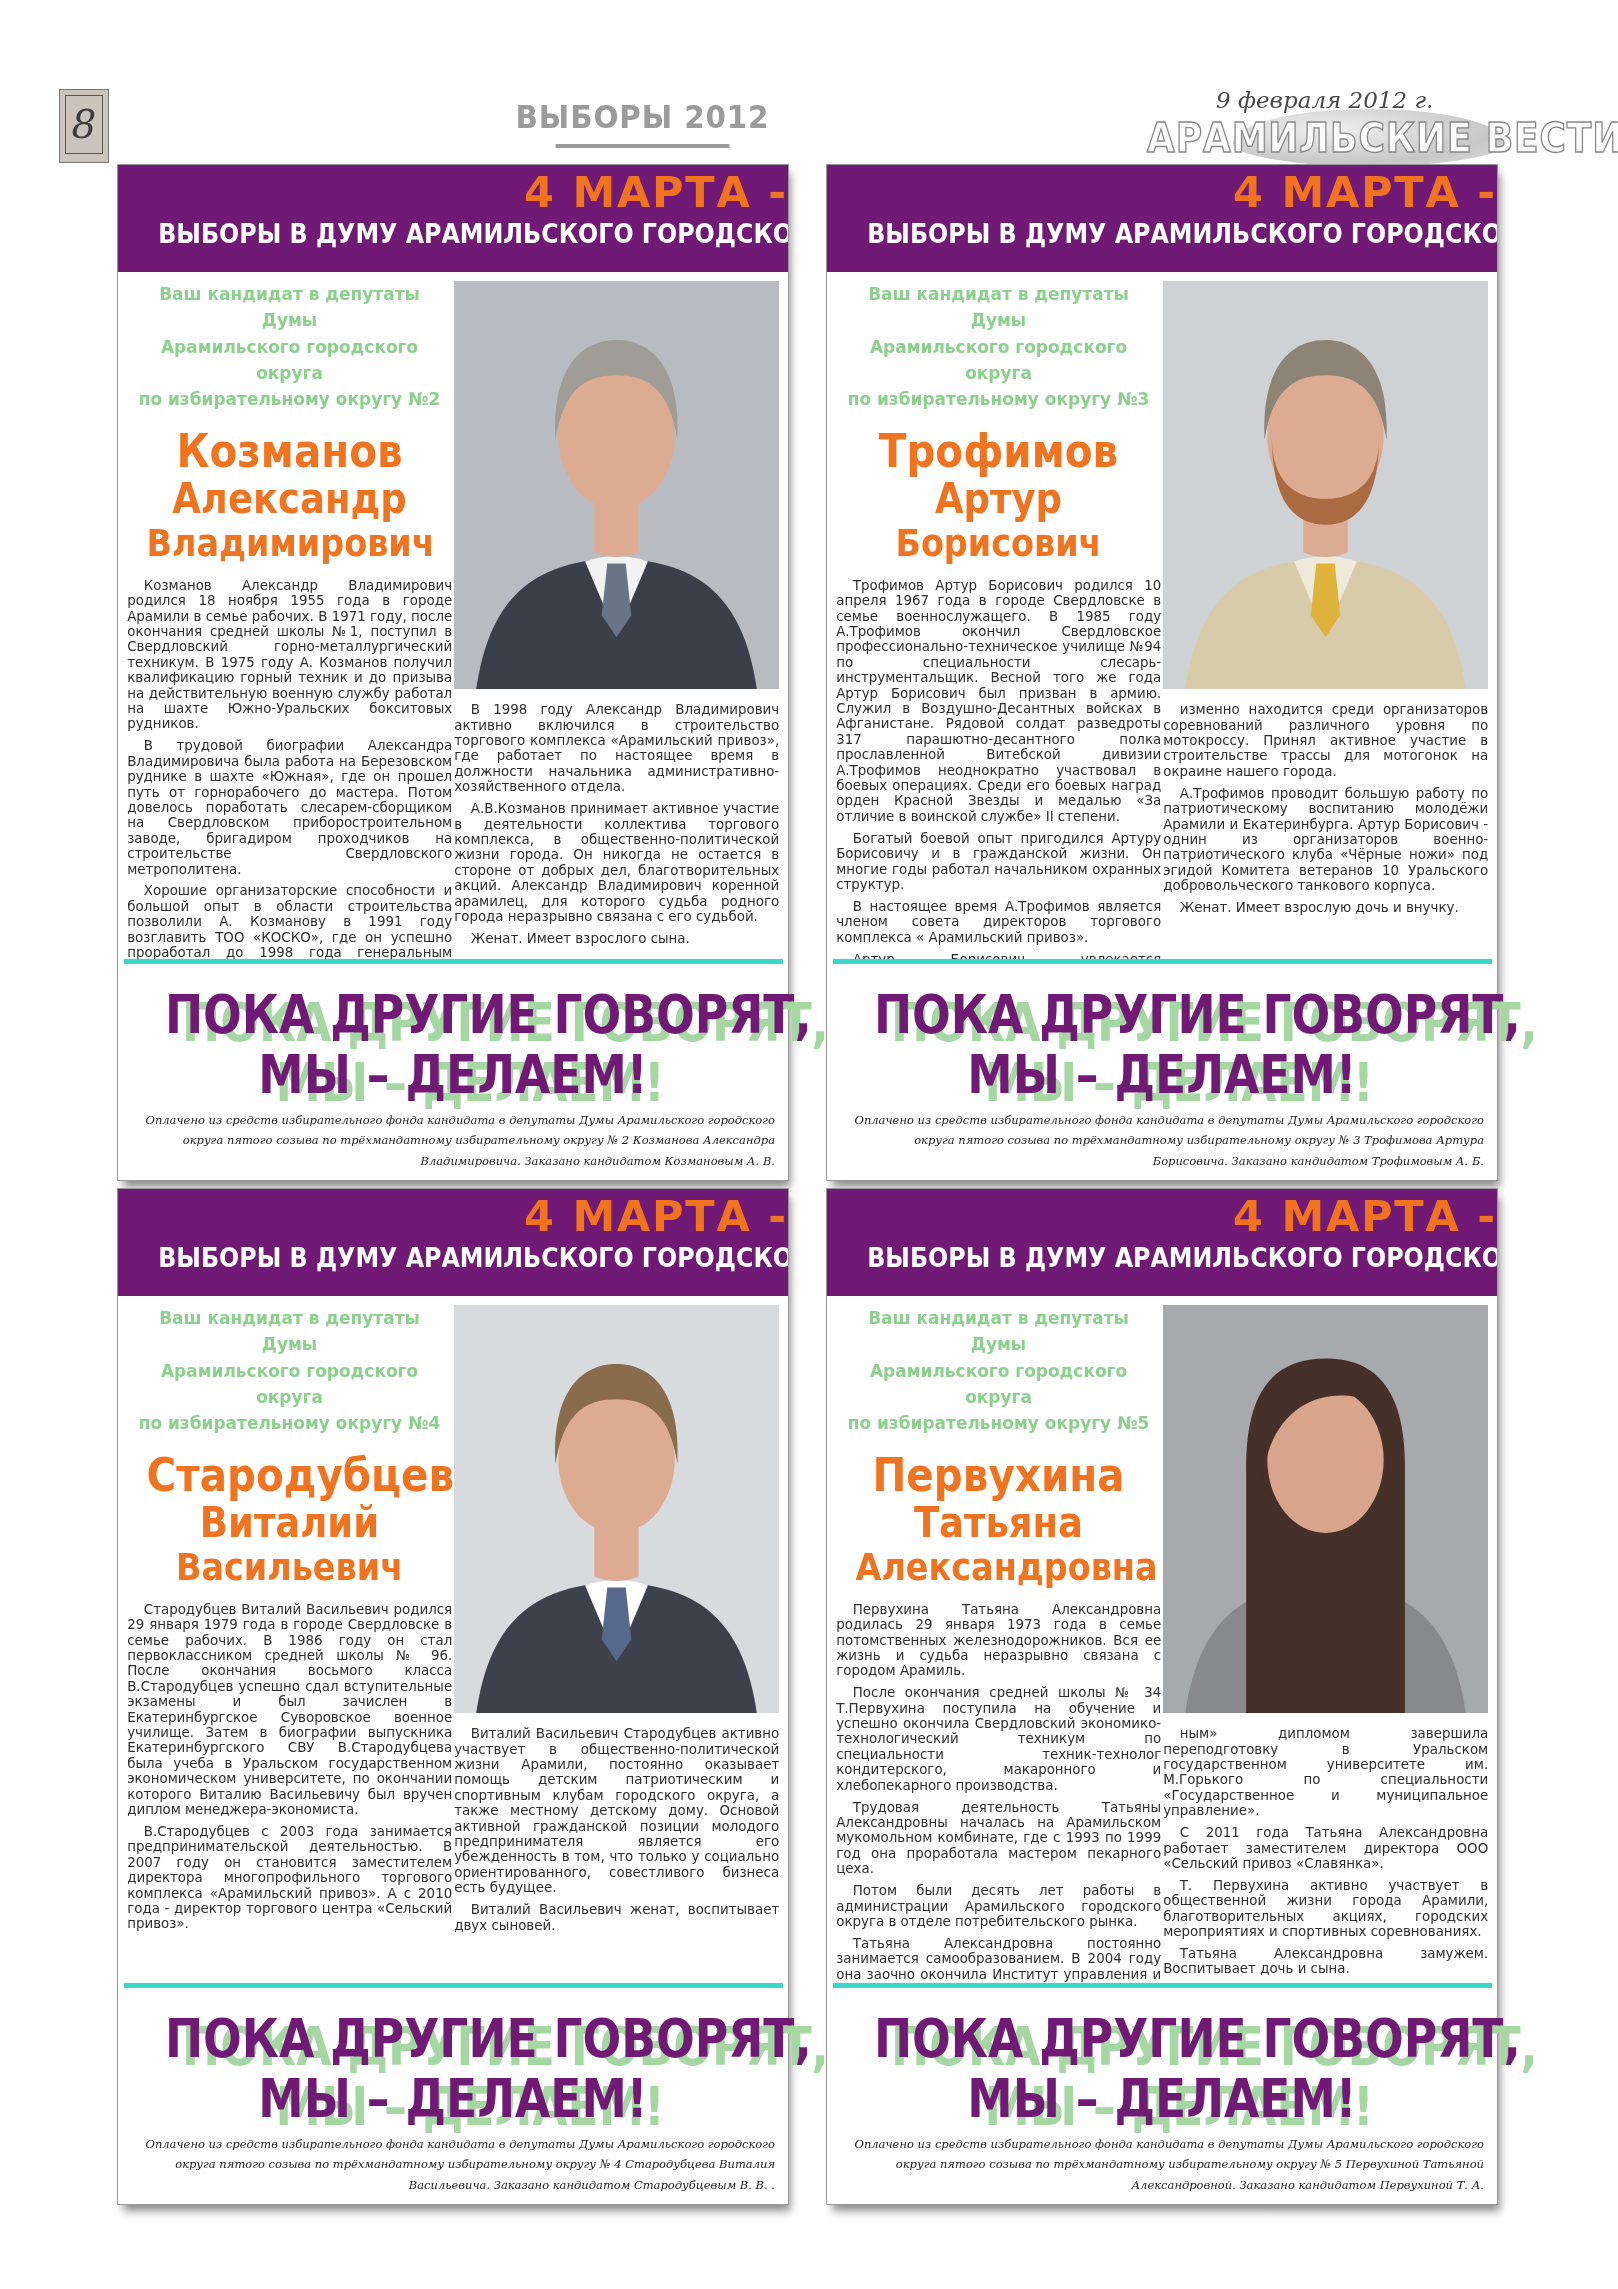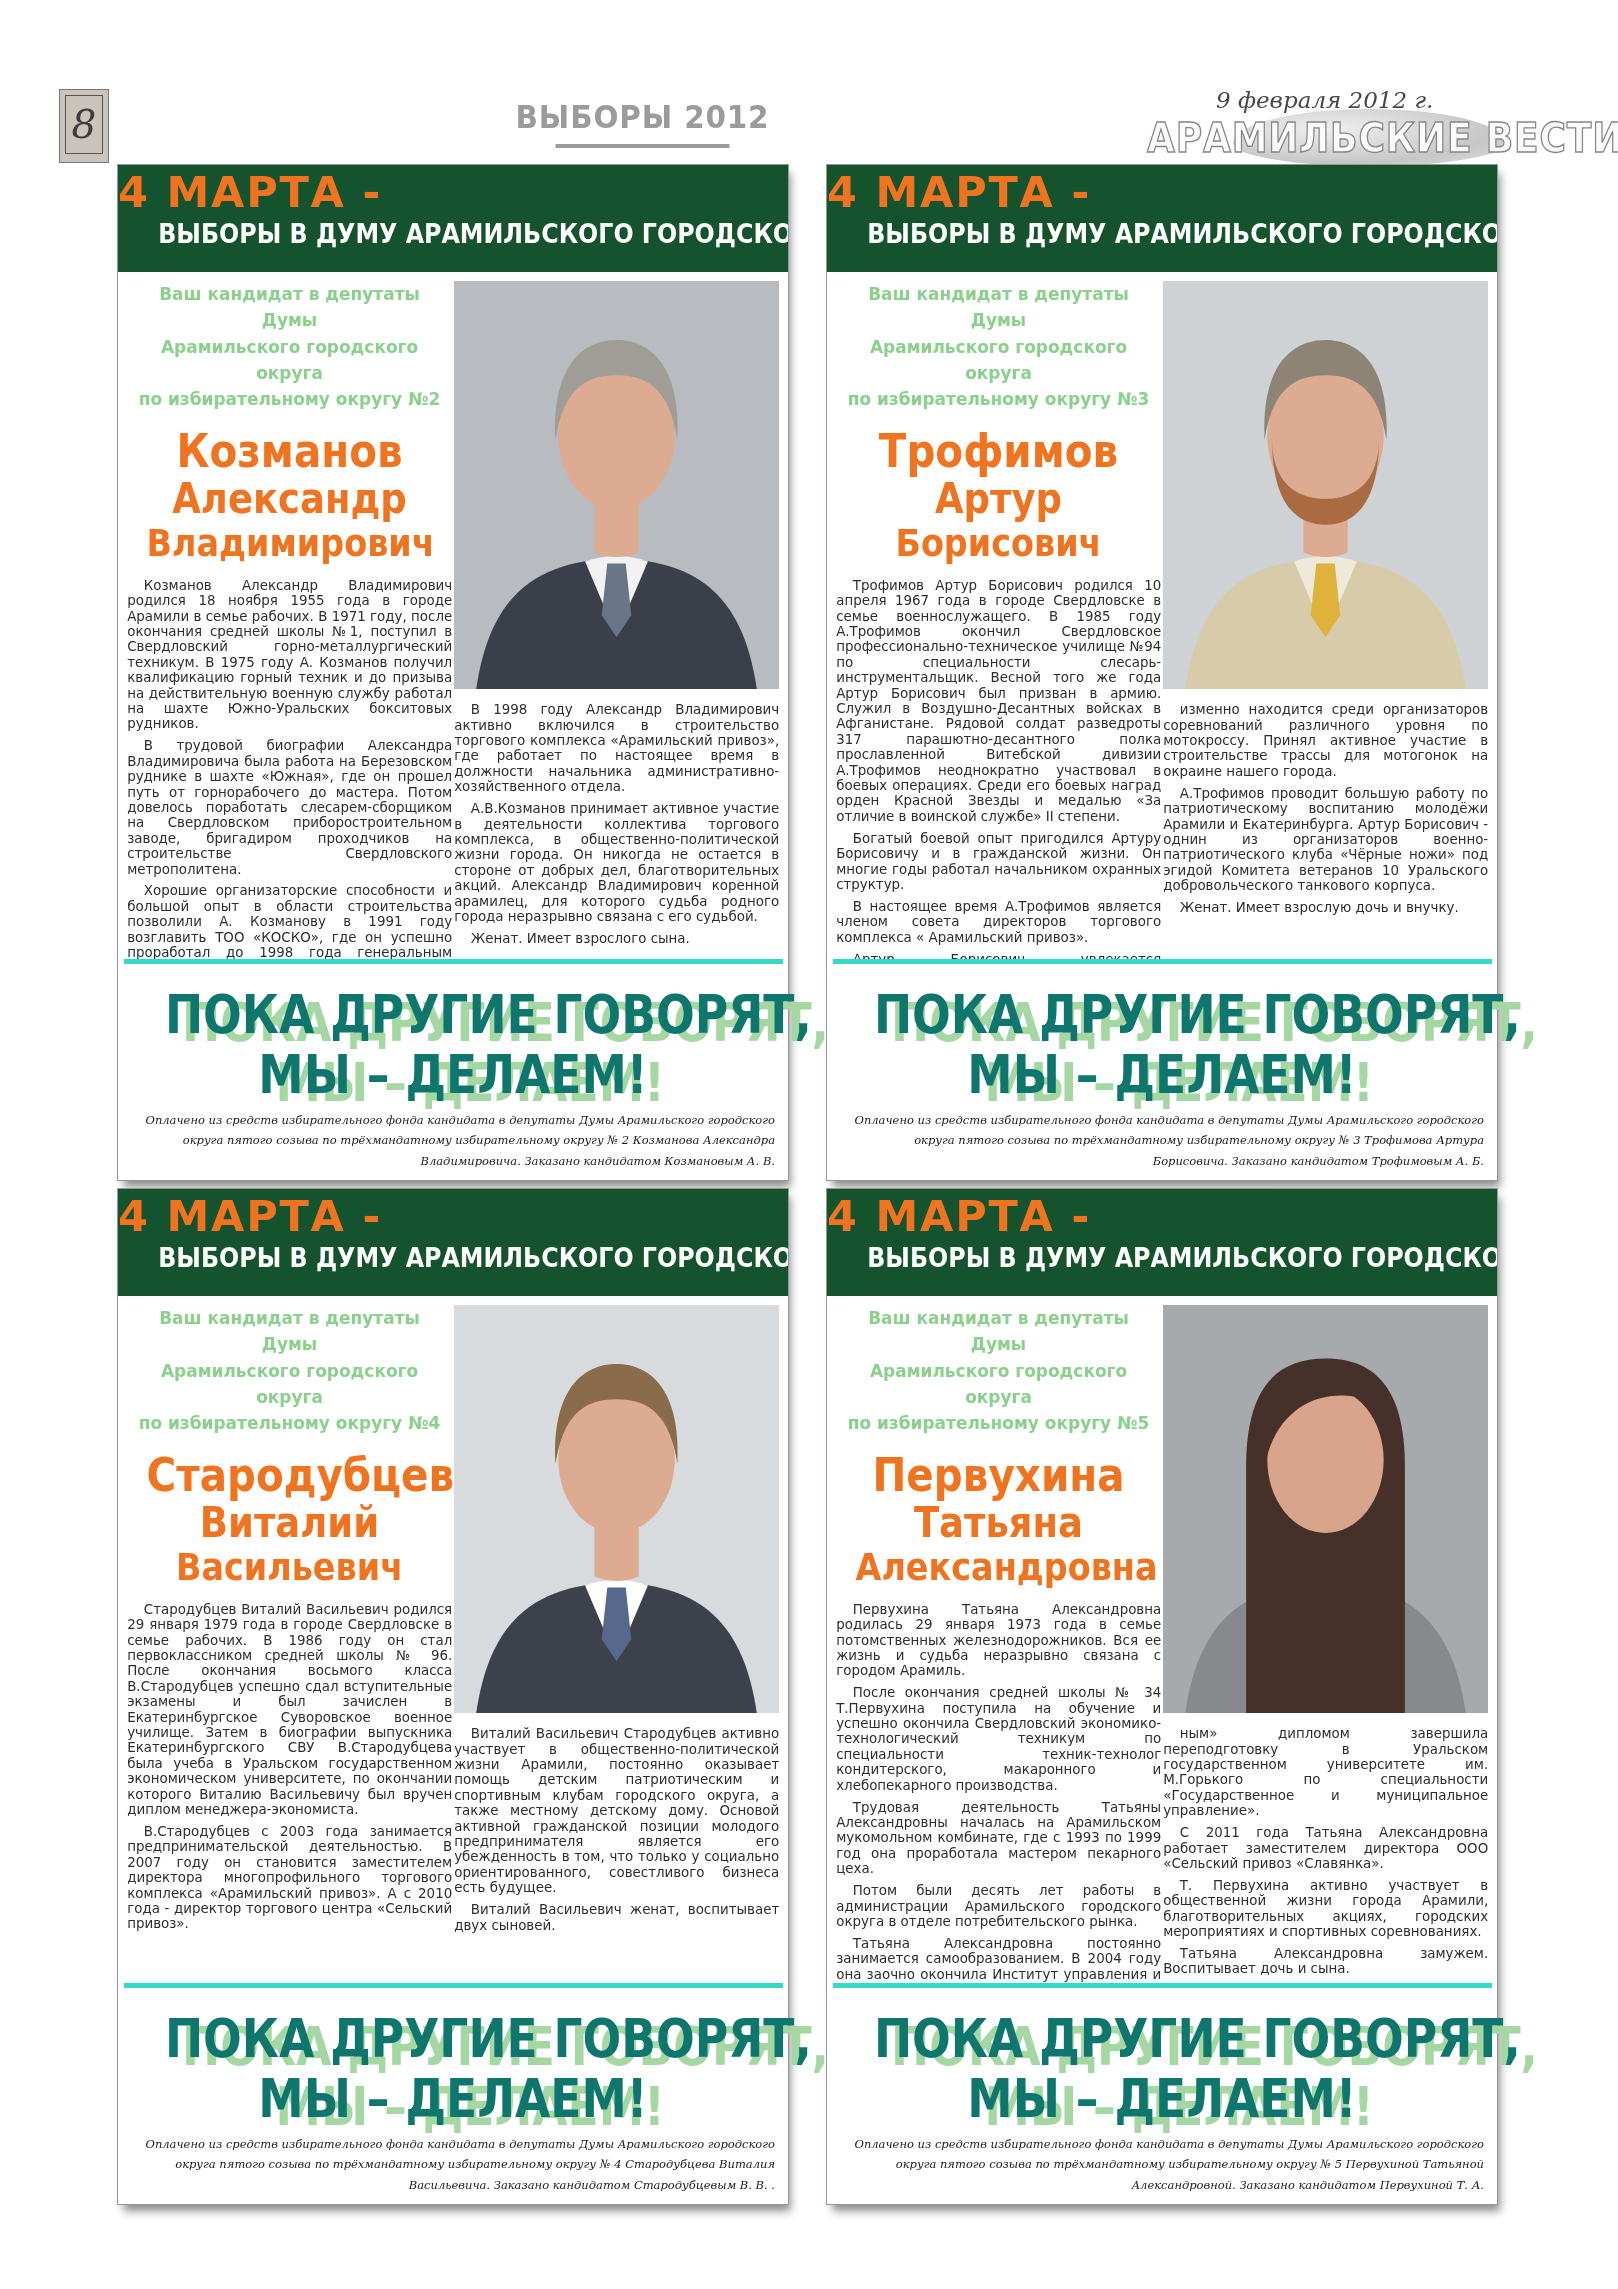--- a/index.html
+++ b/index.html
@@ -23,41 +23,41 @@
   .logo-text{display:inline-block;font-size:41px;font-weight:bold;letter-spacing:0.9px;color:#fbfbfb;
     -webkit-text-stroke:1.4px #878787;transform:scaleX(.88);transform-origin:left center;}
 
   
   .card{position:absolute;width:672px;height:1017px;background:#fff;border:0.9px solid #979797;
     box-sizing:border-box;box-shadow:3.7px 7.4px 8.3px -1.8px rgba(45,45,45,.55);
     display:flex;flex-direction:column;}
   .c0{left:117px;top:164px;} .c1{left:826px;top:164px;}
   .c2{left:117px;top:1188px;} .c3{left:826px;top:1188px;}
 
-  .banner{flex:none;height:107px;background:#14532d;text-align:left;overflow:hidden;}
+  .banner{flex:none;height:107px;background:#701a75;text-align:right;overflow:hidden;}
   .banner-l1{font-size:43px;font-weight:bold;color:#f0731f;line-height:1.2;margin-top:1.8px;letter-spacing:1.8px;}
   .banner-l2{font-size:27px;font-weight:bold;color:#ffffff;white-space:nowrap;transform:scaleX(.88);line-height:1.2;}
 
   .card-body{flex:1 1 auto;display:flex;gap:2px;padding:0 7.4px 0 9.2px;overflow:hidden;}
   .colL,.colR{width:325px;flex:none;}
 
   .intro{margin-top:9.2px;color:#8bd08d;font-weight:bold;font-size:17.5px;line-height:1.5;
     text-align:center;white-space:pre-line;transform:scaleX(.97);}
   .name{margin-top:14.8px;text-align:center;color:#f0731f;font-weight:bold;margin-bottom:13px;}
   .name-l1{font-size:46px;line-height:1.06;white-space:nowrap;transform:scaleX(.88);}
   .name-l2{font-size:42px;line-height:1.1;white-space:nowrap;transform:scaleX(.88);}
   .name-l3{font-size:38px;line-height:1.12;white-space:nowrap;transform:scaleX(.88);}
 
   .card-body p{font-size:13.4px;line-height:1.15;text-align:justify;text-indent:16.6px;color:#2d2d2d;
     margin:0 0 6.5px;}
   .photo{margin-top:9.2px;margin-bottom:13px;height:408px;overflow:hidden;background:#ccc;}
   .photo svg{display:block;}
 
   .rule{flex:none;height:5.5px;background:#38d9ca;margin:0 5.5px;}
-  .slogan{flex:none;text-align:center;color:#0f766e;font-weight:bold;margin-top:21px;}
+  .slogan{flex:none;text-align:center;color:#701a75;font-weight:bold;margin-top:21px;}
   .slogan div{white-space:nowrap;transform:scaleX(.86);font-size:53px;line-height:1.13;
     text-shadow:20px 8.3px 0 #a5d7a2;}
   .disclaimer{flex:none;font-family:"DejaVu Serif",serif;font-style:italic;font-size:11.5px;
     line-height:1.8;text-align:right;color:#1b1b1b;margin:4.6px 13px 8.3px;}
 </style>
 </head>
 <body>
 
 <div id="page">
 

